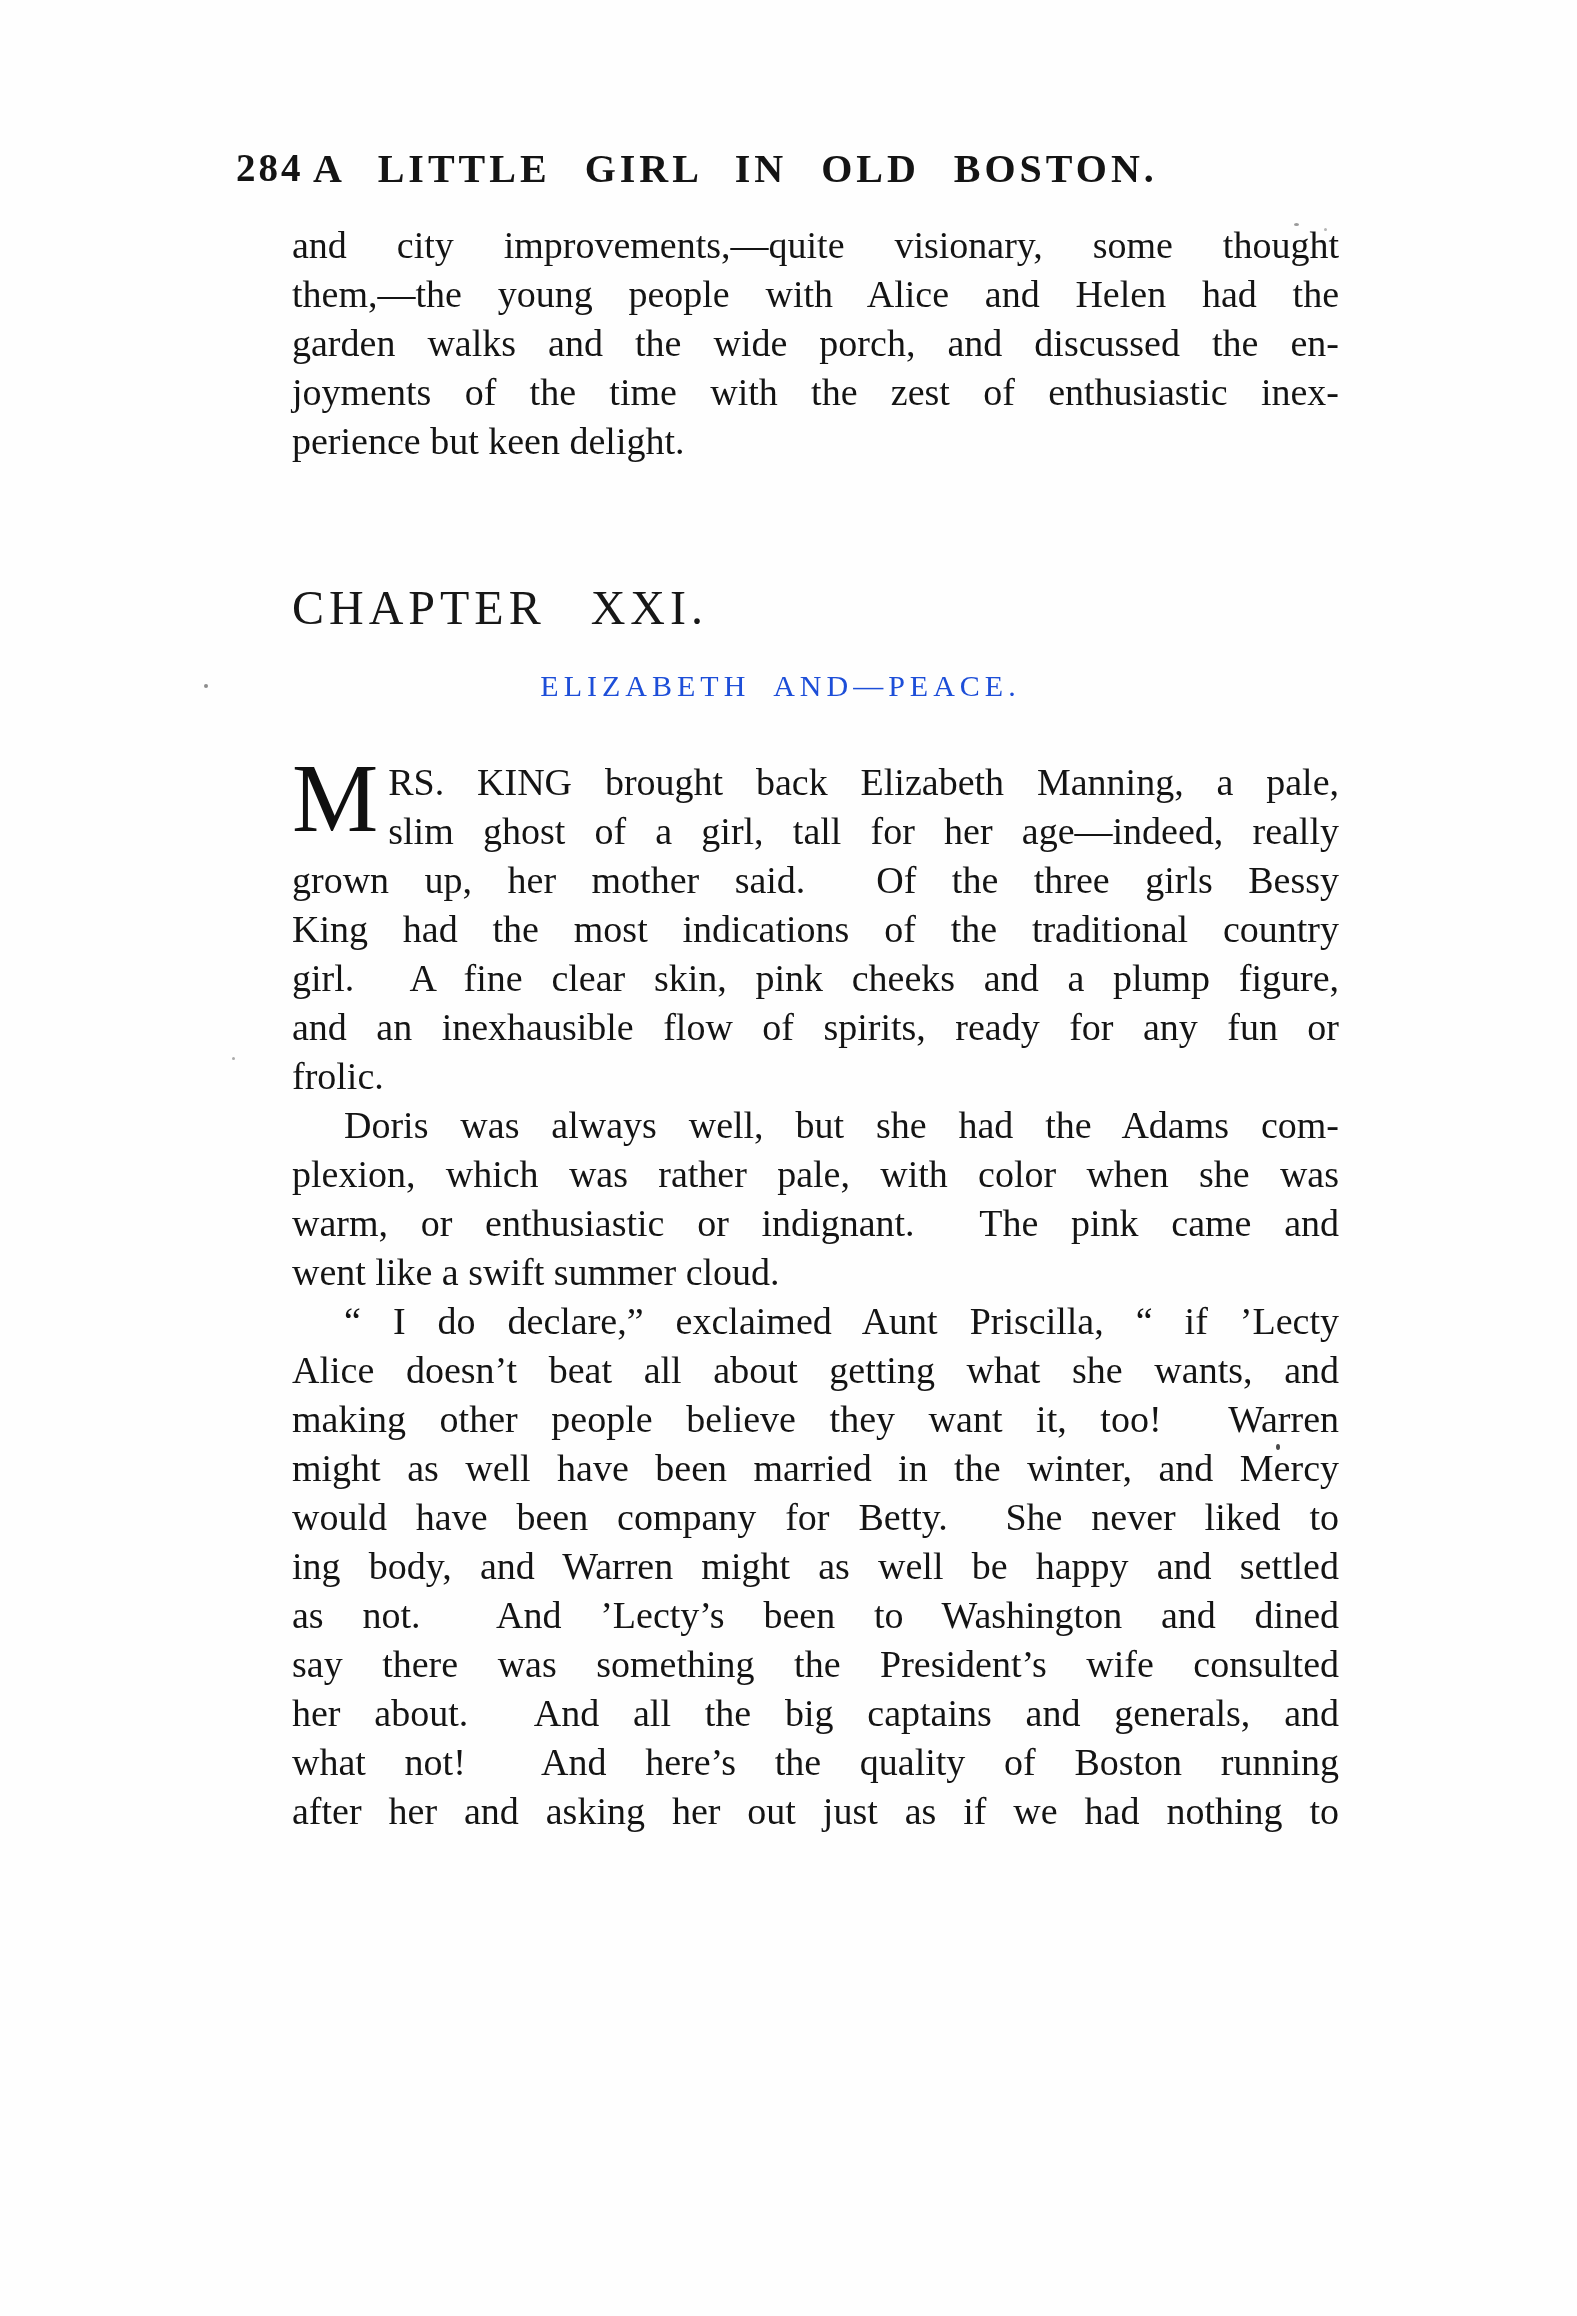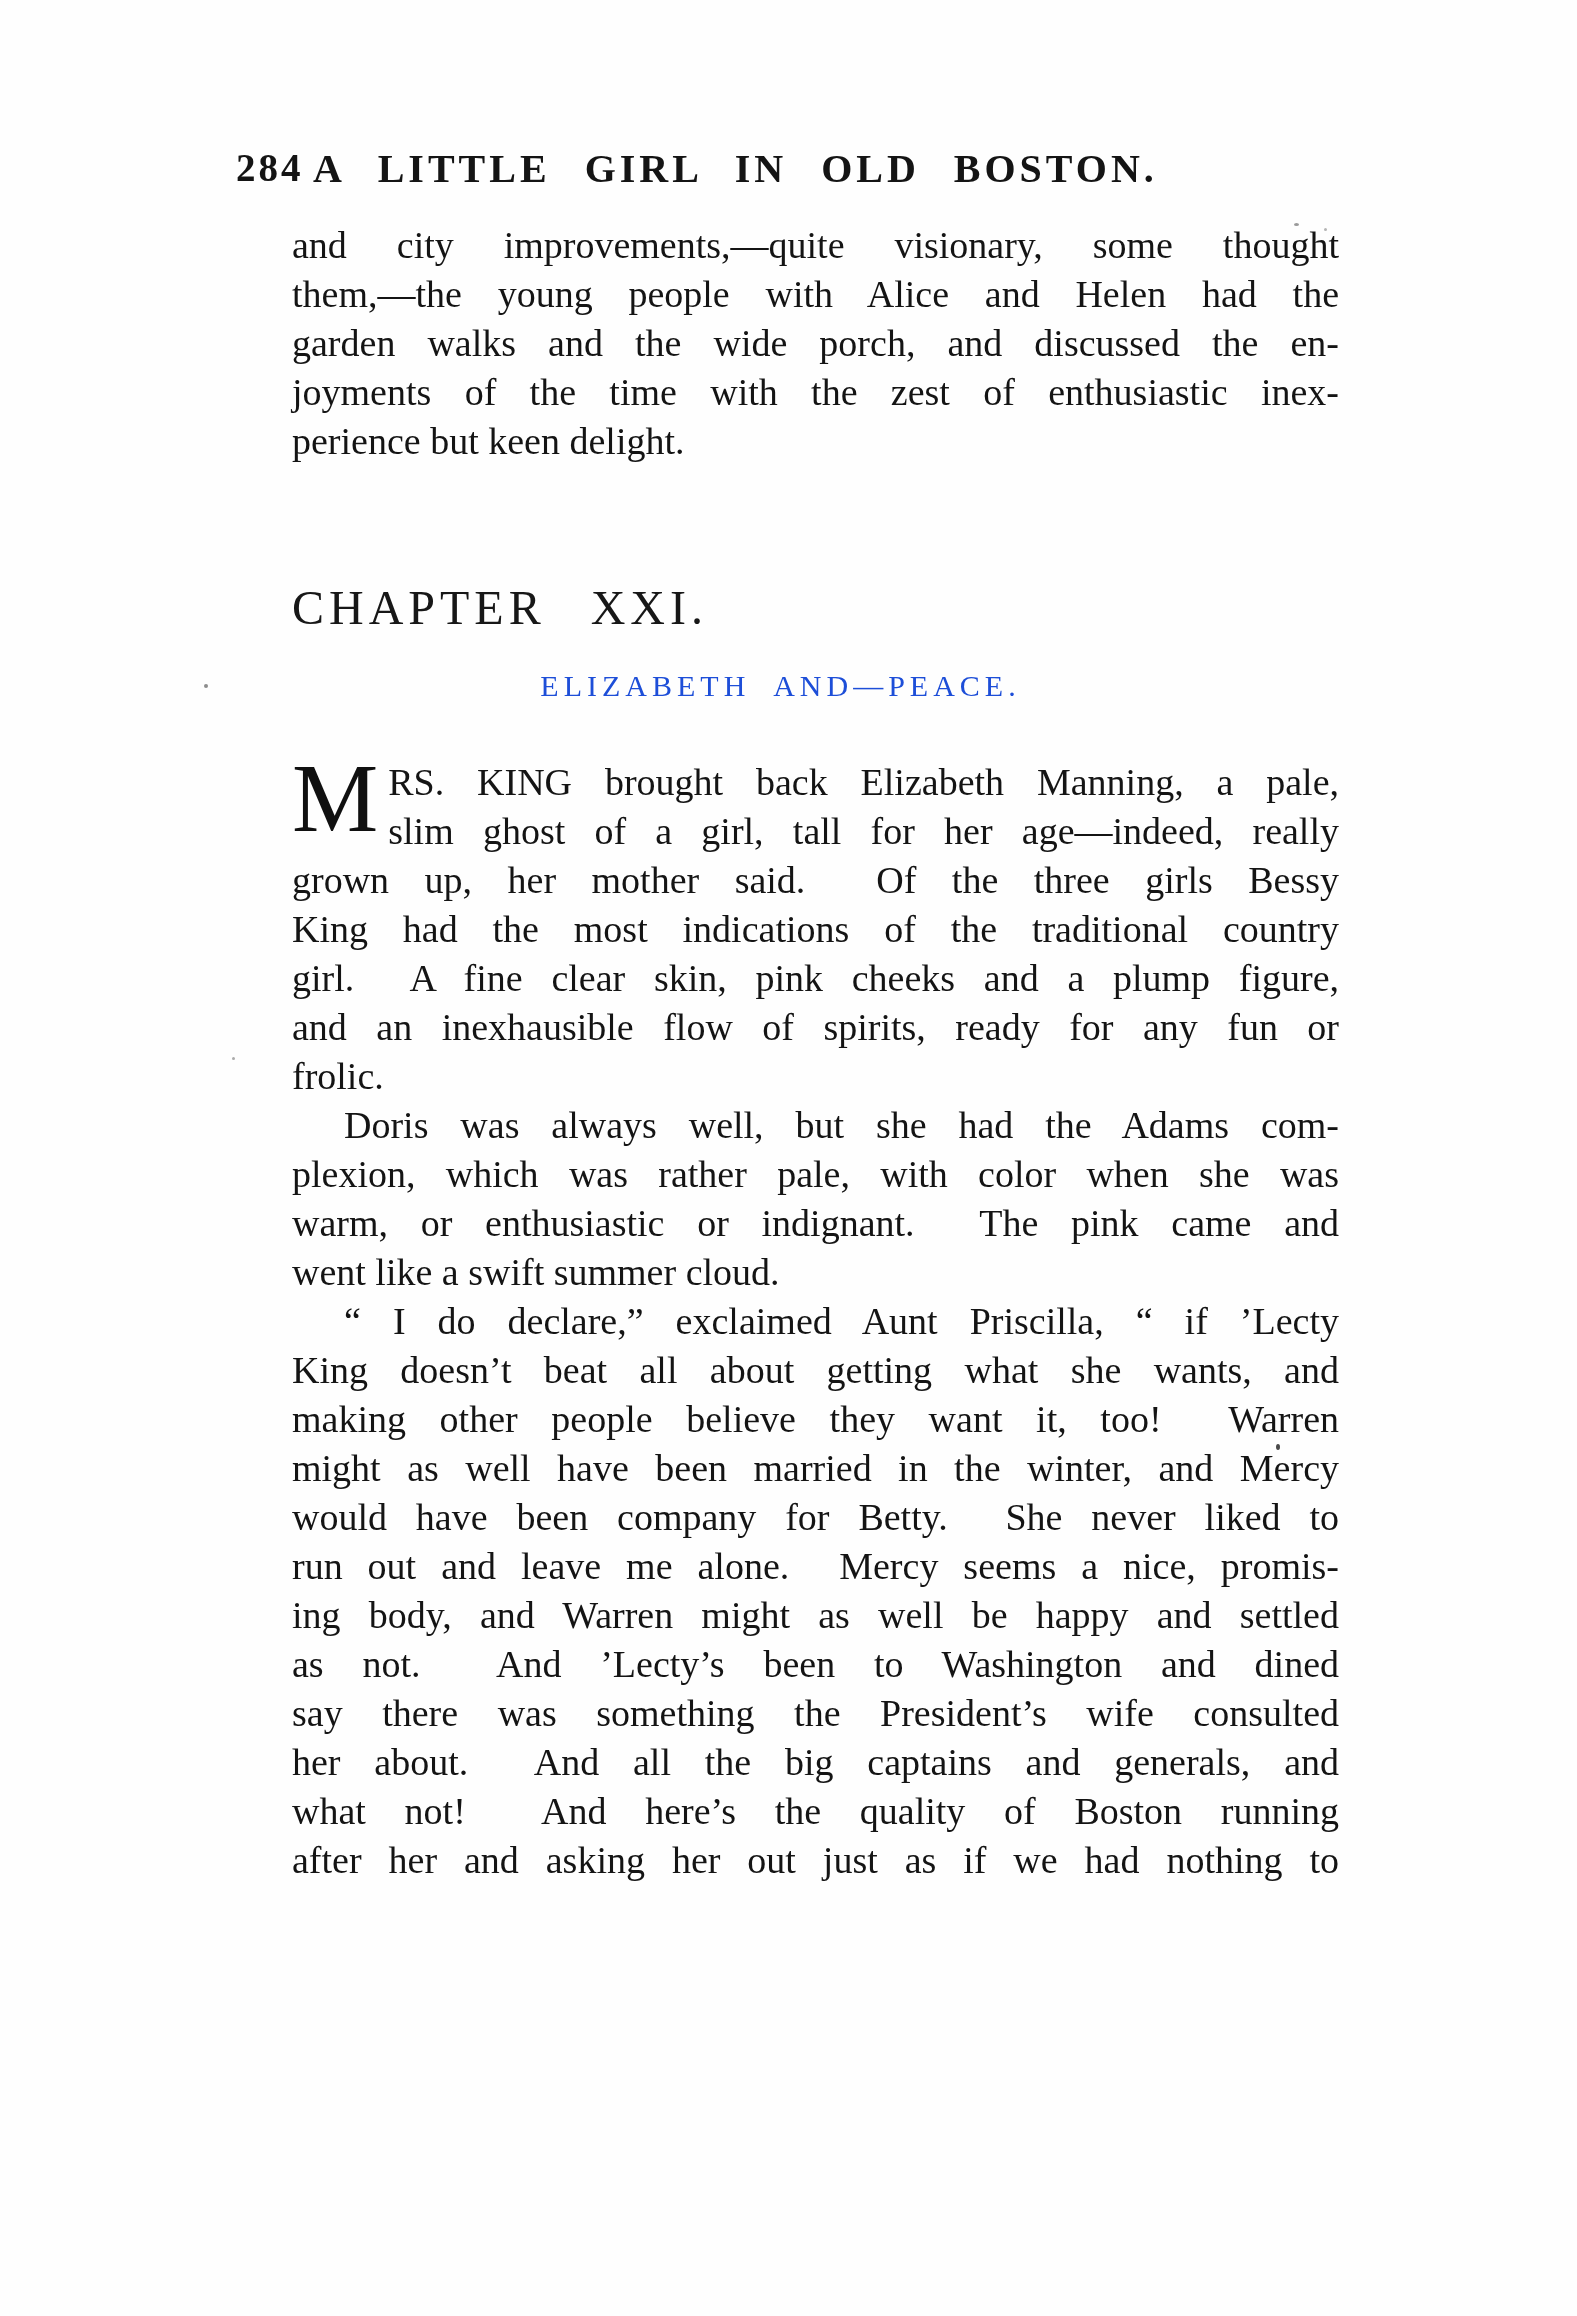--- a/index.html
+++ b/index.html
@@ -126,25 +126,24 @@
 
     <div class="para">
       <div class="line indent">Doris was always well, but she had the Adams com-</div>
       <div class="line">plexion, which was rather pale, with color when she was</div>
       <div class="line">warm, or enthusiastic or indignant.&nbsp; The pink came and</div>
       <div class="line last">went like a swift summer cloud.</div>
     </div>
 
     <div class="para">
       <div class="line indent">“ I do declare,” exclaimed Aunt Priscilla, “ if ’Lecty</div>
-      <div class="line">King doesn’t beat all about getting what she wants, and</div>
+      <div class="line">Alice doesn’t beat all about getting what she wants, and</div>
       <div class="line">making other people believe they want it, too!&nbsp; Warren</div>
       <div class="line">might as well have been married in the winter, and Mercy</div>
       <div class="line">would have been company for Betty.&nbsp; She never liked to</div>
-      <div class="line">run out and leave me alone.&nbsp; Mercy seems a nice, promis-</div>
       <div class="line">ing body, and Warren might as well be happy and settled</div>
       <div class="line">as not.&nbsp; And ’Lecty’s been to Washington and dined</div>
       <div class="line">say there was something the President’s wife consulted</div>
       <div class="line">her about.&nbsp; And all the big captains and generals, and</div>
       <div class="line">what not!&nbsp; And here’s the quality of Boston running</div>
       <div class="line">after her and asking her out just as if we had nothing to</div>
     </div>
 
   </div>
 

